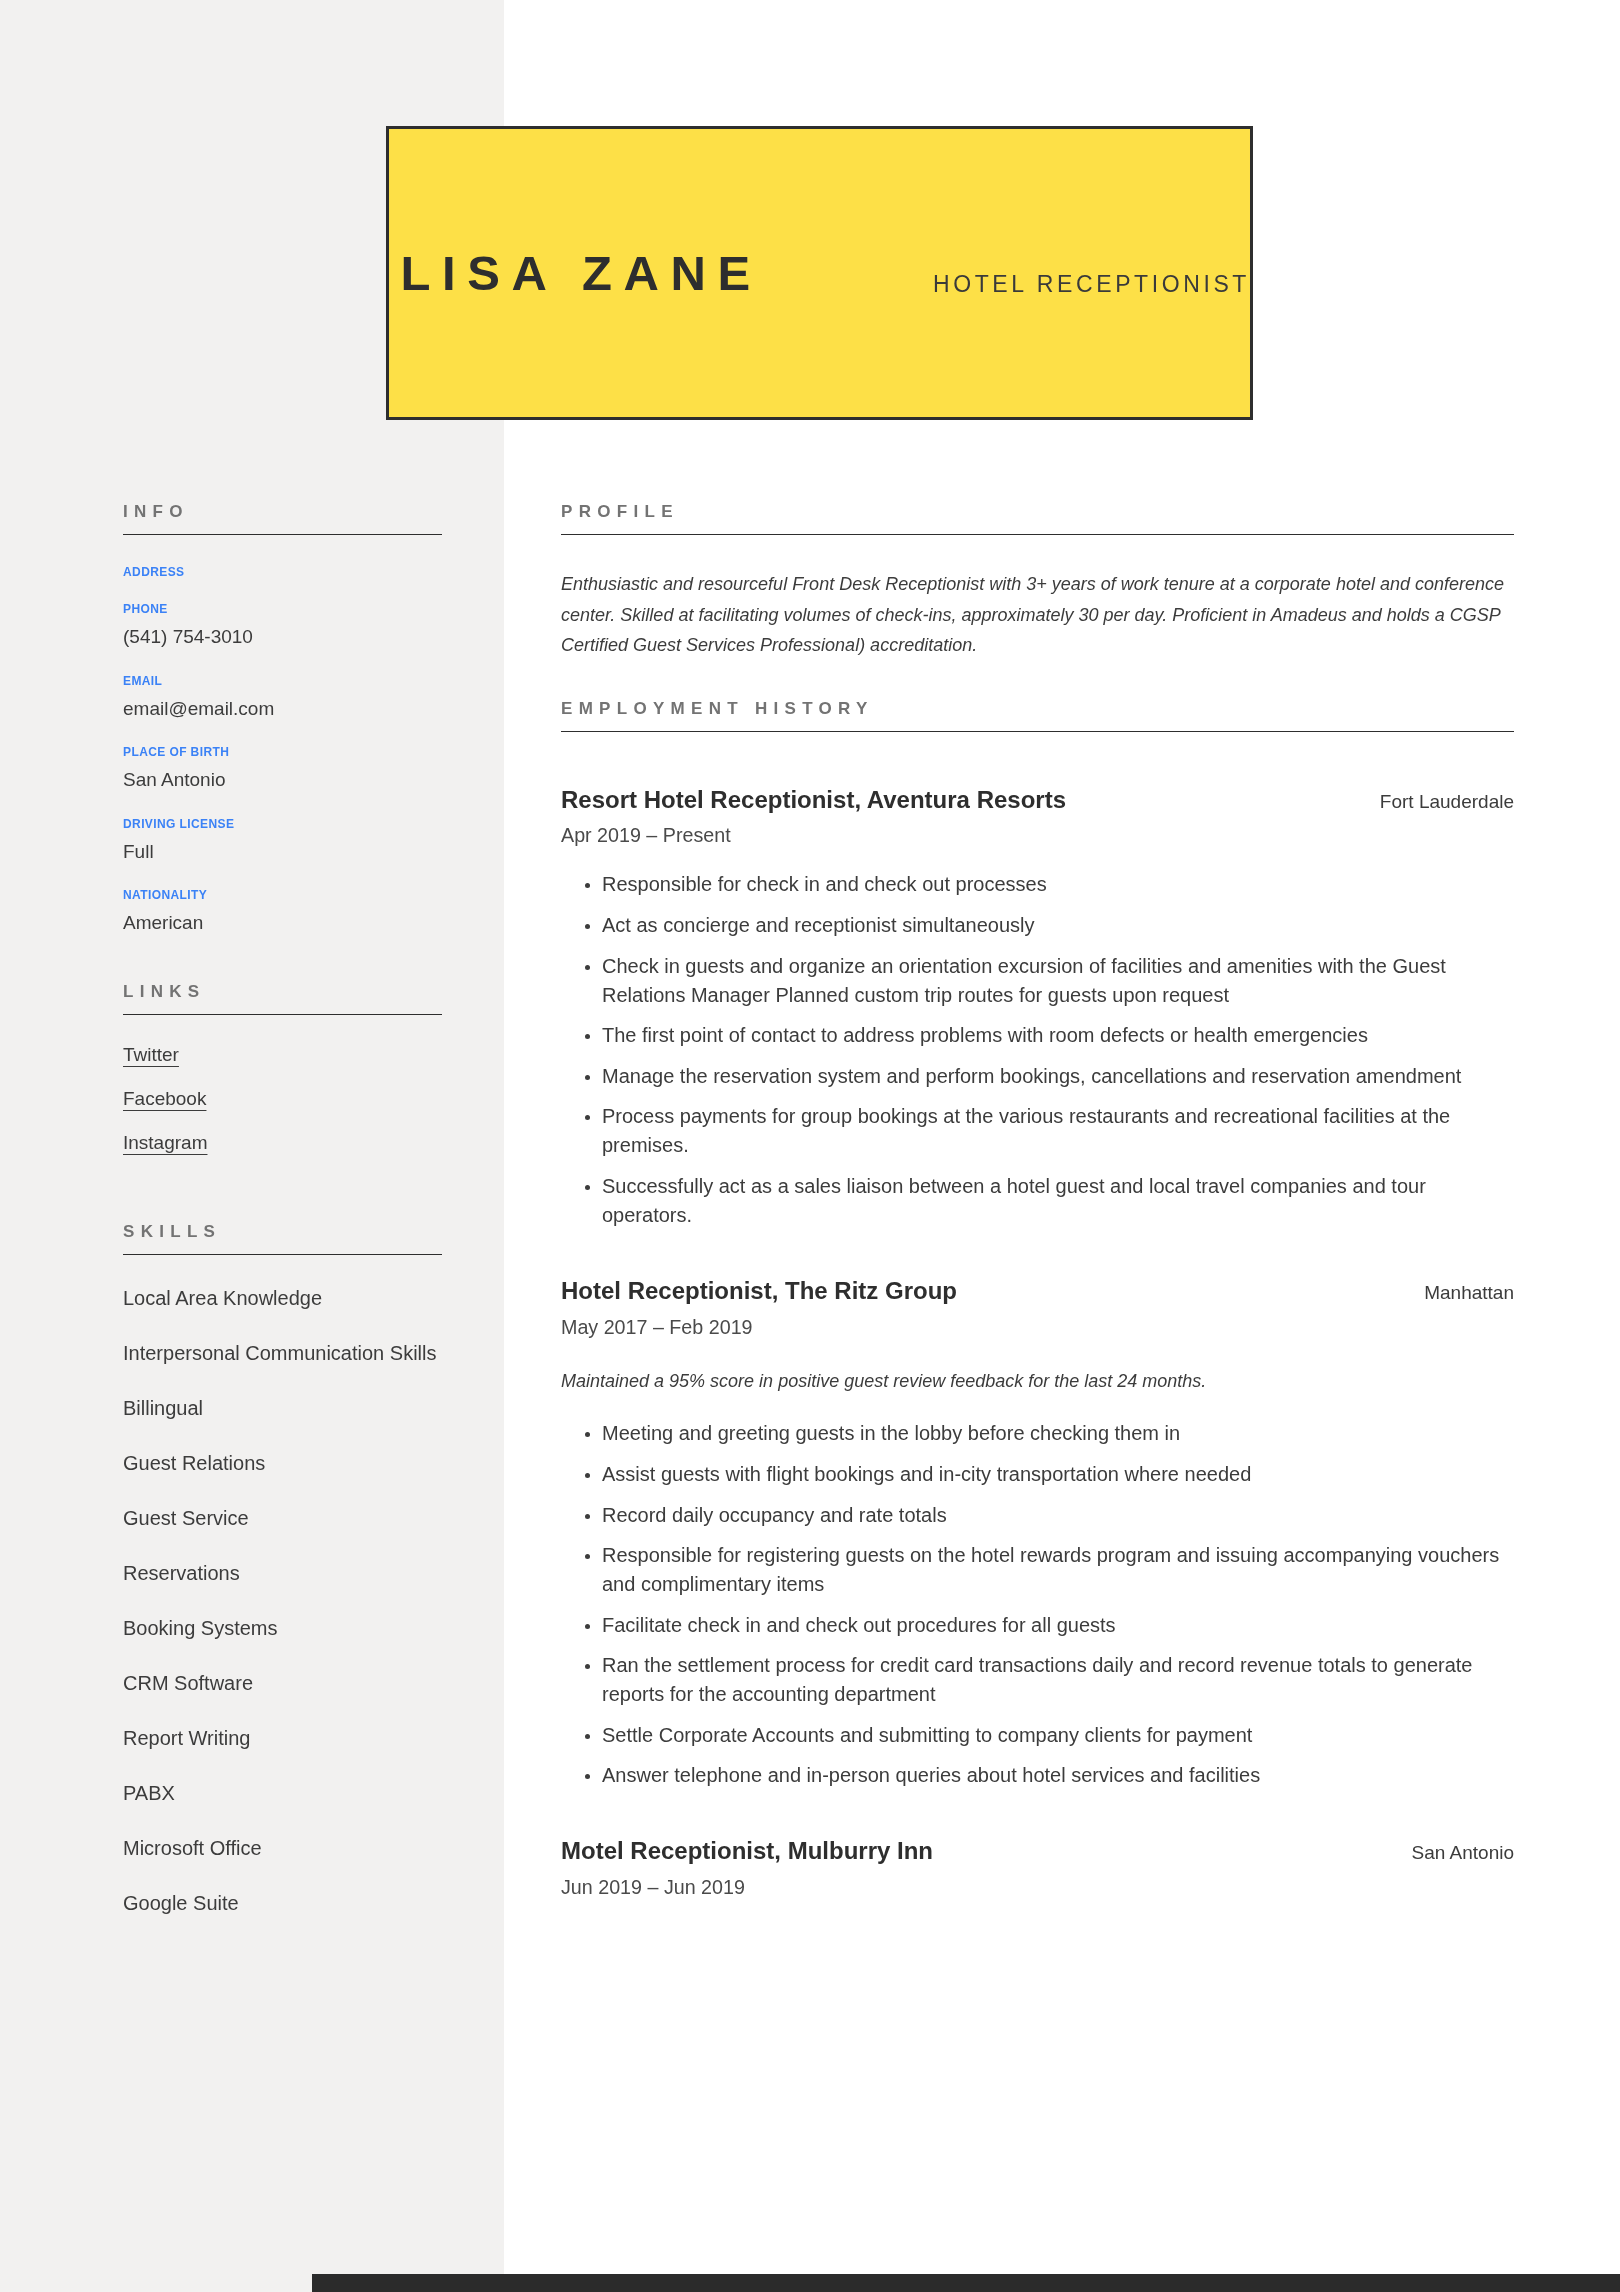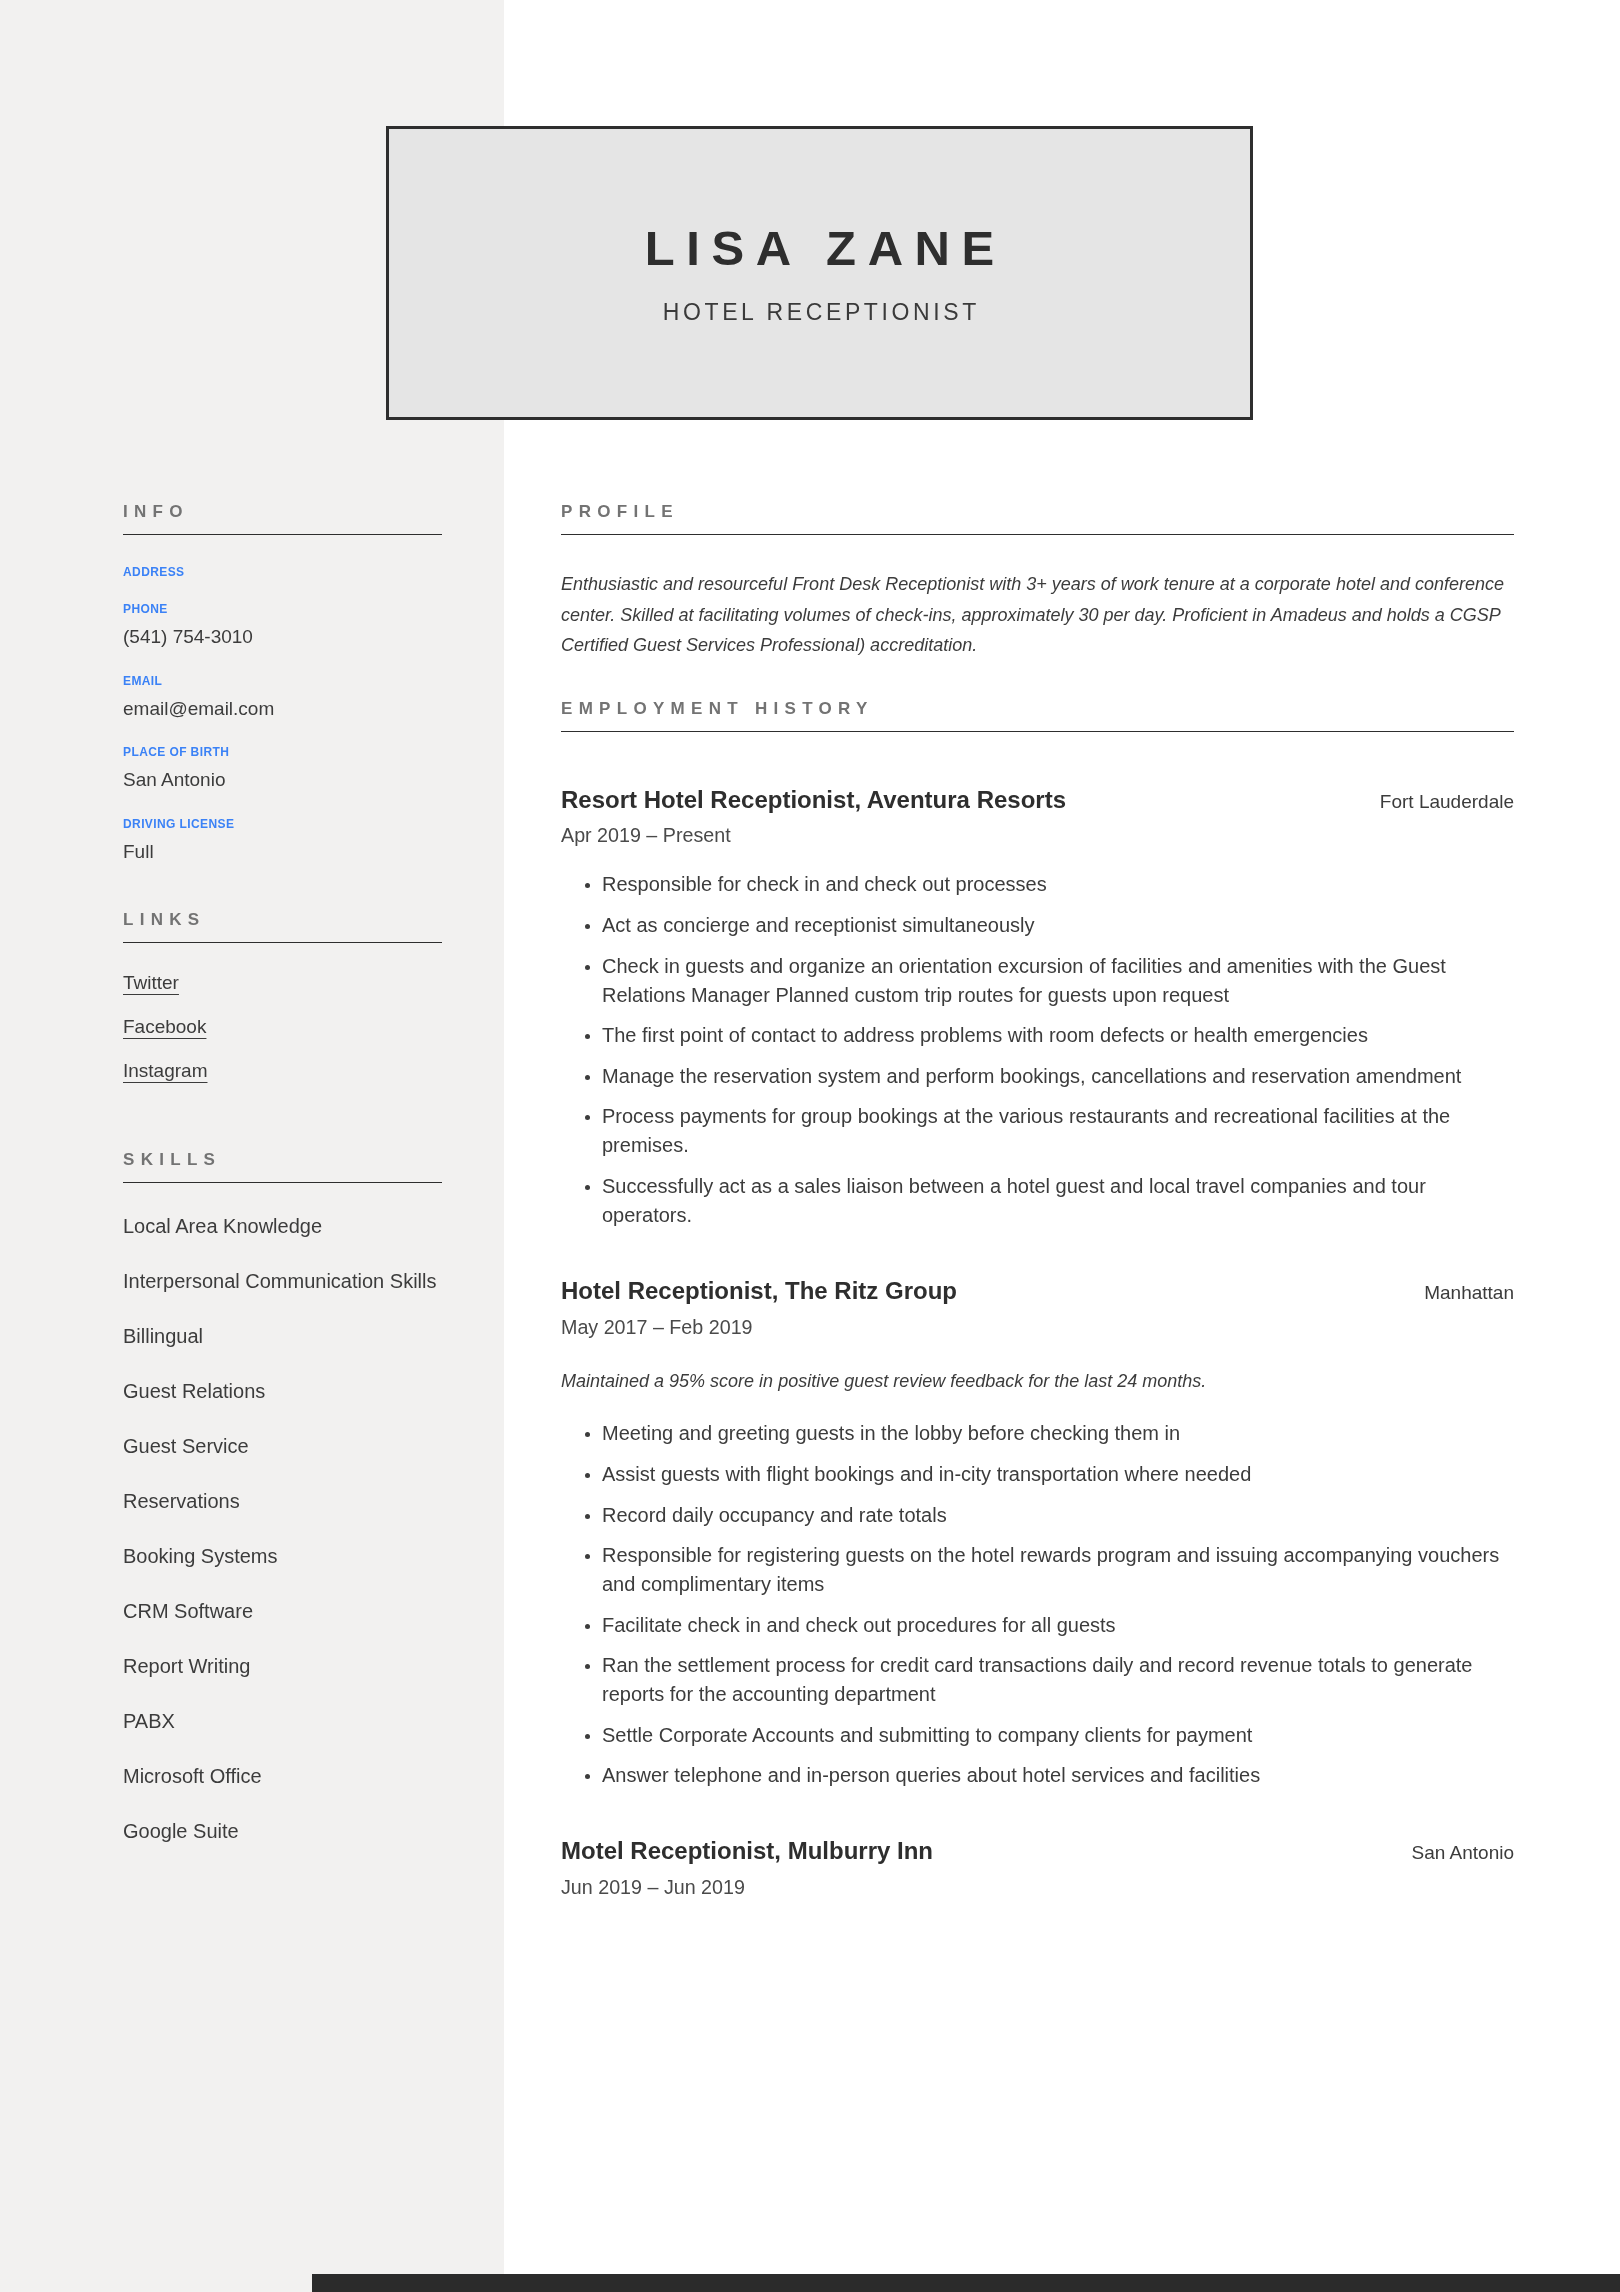--- a/index.html
+++ b/index.html
@@ -19,26 +19,26 @@
     left: 0; top: 0;
     width: 504px; height: 2293px;
     background: #f2f1f0;
   }
 
   
   .header-box {
     position: absolute;
     left: 386px; top: 126px;
     width: 867px; height: 294px;
-    background: #e5e5e5;
+    background: #fde047;
     border: 3.6px solid #2e2e2e;
     display: flex;
-    flex-direction: column;
+    flex-direction: row;
     align-items: center;
-    justify-content: center;
+    justify-content: space-between;
   }
   .name {
     font-size: 49px;
     font-weight: bold;
     letter-spacing: 11.6px;
     color: #2e2e2e;
     text-indent: 11.6px;
   }
   .candidate-title {
     margin-top: 23px;
@@ -183,20 +183,24 @@
           <div class="field-label">EMAIL</div>
           <div class="field-value">email@email.com</div>
         </div>
         <div class="field">
           <div class="field-label">PLACE OF BIRTH</div>
           <div class="field-value">San Antonio</div>
         </div>
         <div class="field">
           <div class="field-label">DRIVING LICENSE</div>
           <div class="field-value">Full</div>
+        </div>
+        <div class="field">
+          <div class="field-label">NATIONALITY</div>
+          <div class="field-value">American</div>
         </div>
       </div>
     </section>
 
     <section class="side-section">
       <h2 class="side-heading">LINKS</h2>
       <div class="section-body">
         <div class="side-link-row">
           <a class="side-link">Twitter</a>
         </div>

